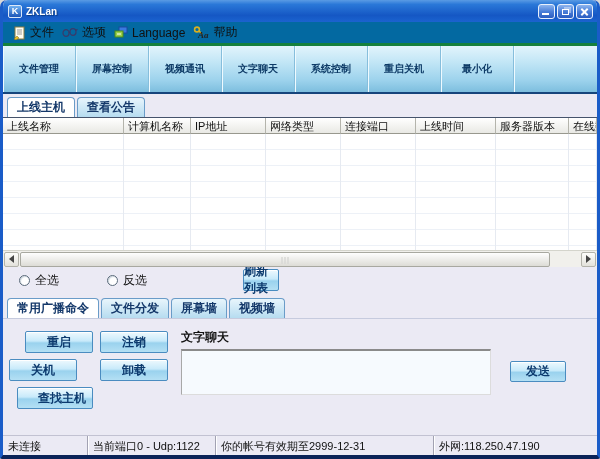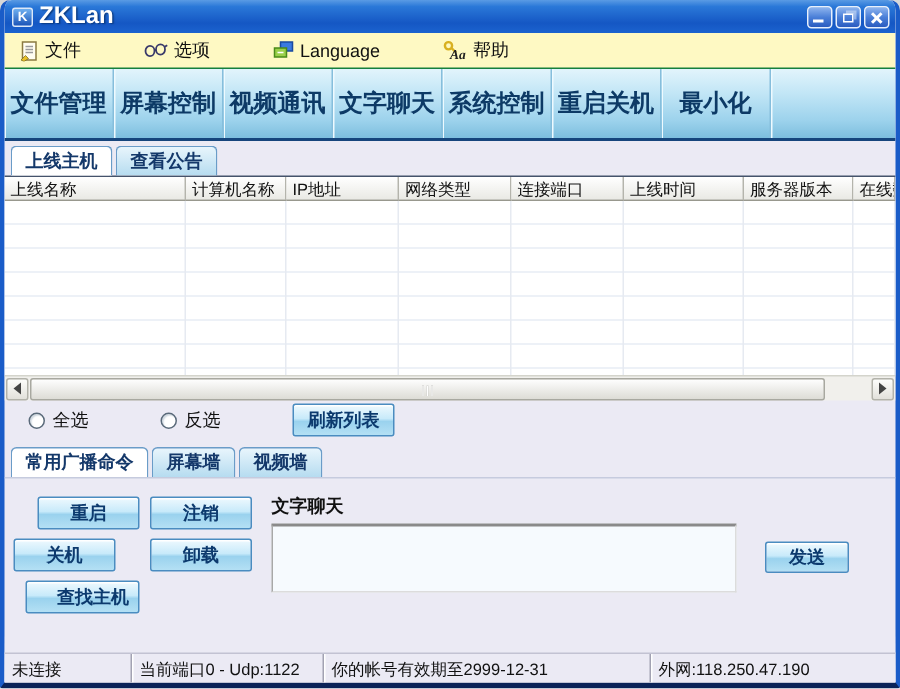--- a/index.html
+++ b/index.html
@@ -27,21 +27,21 @@
     border-radius: 5px 5px 0 0;
   }
   .app-icon {
     width: 14px; height: 13px; background: linear-gradient(#6fb0f0,#1c55b8);
     border: 1px solid #dce8f8; border-radius: 2px;
     color: #fff; font-size: 9px; font-weight: bold;
     display: flex; align-items: center; justify-content: center;
     margin-right: 4px;
   }
   .title-text {
-    color: #fff; font-size: 16px; font-weight: bold;
+    color: #fff; font-size: 10px; font-weight: bold;
     text-shadow: 1px 1px 1px #0a3a80;
   }
   .winbtns { margin-left: auto; display: flex; gap: 2px; }
   .winbtn {
     width: 17px; height: 15px; border: 1px solid #e8f0fc; border-radius: 3px;
     background: linear-gradient(180deg,#8db4ee 0%, #4a7fd8 50%, #2a5cc0 100%);
     position: relative; cursor: pointer;
   }
   .glyph-min { position: absolute; left: 3px; bottom: 3px; width: 7px; height: 2px; background: #fff; }
   .glyph-restore {
@@ -50,40 +50,40 @@
     box-shadow: 2px -2px 0 -0px #ffffff66;
   }
   .glyph-close-a, .glyph-close-b {
     position: absolute; left: 3px; top: 6px; width: 9px; height: 2px; background: #fff;
   }
   .glyph-close-a { transform: rotate(45deg); }
   .glyph-close-b { transform: rotate(-45deg); }
   
   .menubar {
     height: 24px; flex: 0 0 24px;
-    background: #fef9c3;
-    border-bottom: 1px solid #15803d;
+    background: #0369a1;
+    border-bottom: 3px solid #15803d;
     display: flex; align-items: center;
-    padding-left: 6px; gap: 34px;
+    padding-left: 6px; 
   }
   .menu-item { display: flex; align-items: center; gap: 4px; font-size: 12px; color: #111; cursor: pointer; padding: 2px 4px; }
   .menu-item svg { display: block; }
   
   .toolbar {
     height: 48px; flex: 0 0 48px;
     background: linear-gradient(180deg,#e2f4fc 0%, #c2e6f6 35%, #9cd2ec 75%, #7dbede 100%);
     border-bottom: 2px solid #16457c;
     display: flex;
   }
   .tool-btn {
     width: 73px; height: 100%;
     border-right: 1px solid #86bedc;
     box-shadow: inset 1px 0 0 #eefaff;
     display: flex; align-items: center; justify-content: center;
-    font-size: 16px; font-weight: bold; color: #0d3a66;
+    font-size: 10px; font-weight: bold; color: #0d3a66;
     cursor: pointer;
   }
   .tool-fill { flex: 1; box-shadow: inset 1px 0 0 #eefaff; }
   
   .tabstrip {
     height: 24px; flex: 0 0 24px;
     display: flex; align-items: flex-end;
     padding-left: 4px;
   }
   .tabstrip.upper { border-bottom: 1px solid #45536b; }
@@ -159,21 +159,21 @@
   .radio-label { font-size: 12px; color: #111; }
   .blue-btn {
     background: linear-gradient(180deg,#eef9fe 0%, #c8eafa 45%, #9ad2ee 55%, #b4e0f4 100%);
     border: 1px solid #4a8cc0; border-radius: 2px;
     font-size: 12px; font-weight: bold; color: #0c3a6e;
     display: flex; align-items: center; justify-content: center;
     cursor: pointer;
     box-shadow: inset 0 1px 0 #fff;
     font-family: "Liberation Sans", "DejaVu Sans", sans-serif;
   }
-  .refresh-btn { width: 68px; height: 22px; }
+  .refresh-btn { width: 36px; height: 22px; margin-left: 48px; }
   
   .panel { flex: 0 0 112px; position: relative; }
   .cmd-btn { position: absolute; width: 68px; height: 22px; }
   .btn-restart  { left: 22px; top: 12px; }
   .btn-logout   { left: 97px; top: 12px; }
   .btn-shutdown { left: 6px; top: 40px; }
   .btn-uninstall{ left: 97px; top: 40px; }
   .btn-find     { left: 14px; top: 68px; width: 76px; padding-left: 14px; }
   .chat-label { position: absolute; left: 178px; top: 10px; font-size: 12px; font-weight: bold; color: #111; }
   .chat-box {
@@ -333,20 +333,21 @@
     </div>
     <div class="radio-group">
       <span class="radio-circle"></span>
       <span class="radio-label">反选</span>
     </div>
     <div class="blue-btn refresh-btn">刷新列表</div>
   </div>
 
   <div class="tabstrip lower">
     <div class="tab active">常用广播命令</div>
+    <div class="tab">文件分发</div>
     <div class="tab">屏幕墙</div>
     <div class="tab">视频墙</div>
   </div>
 
   <div class="panel">
     <div class="blue-btn cmd-btn btn-restart">重启</div>
     <div class="blue-btn cmd-btn btn-logout">注销</div>
     <div class="blue-btn cmd-btn btn-shutdown">关机</div>
     <div class="blue-btn cmd-btn btn-uninstall">卸载</div>
     <div class="blue-btn cmd-btn btn-find">查找主机</div>

